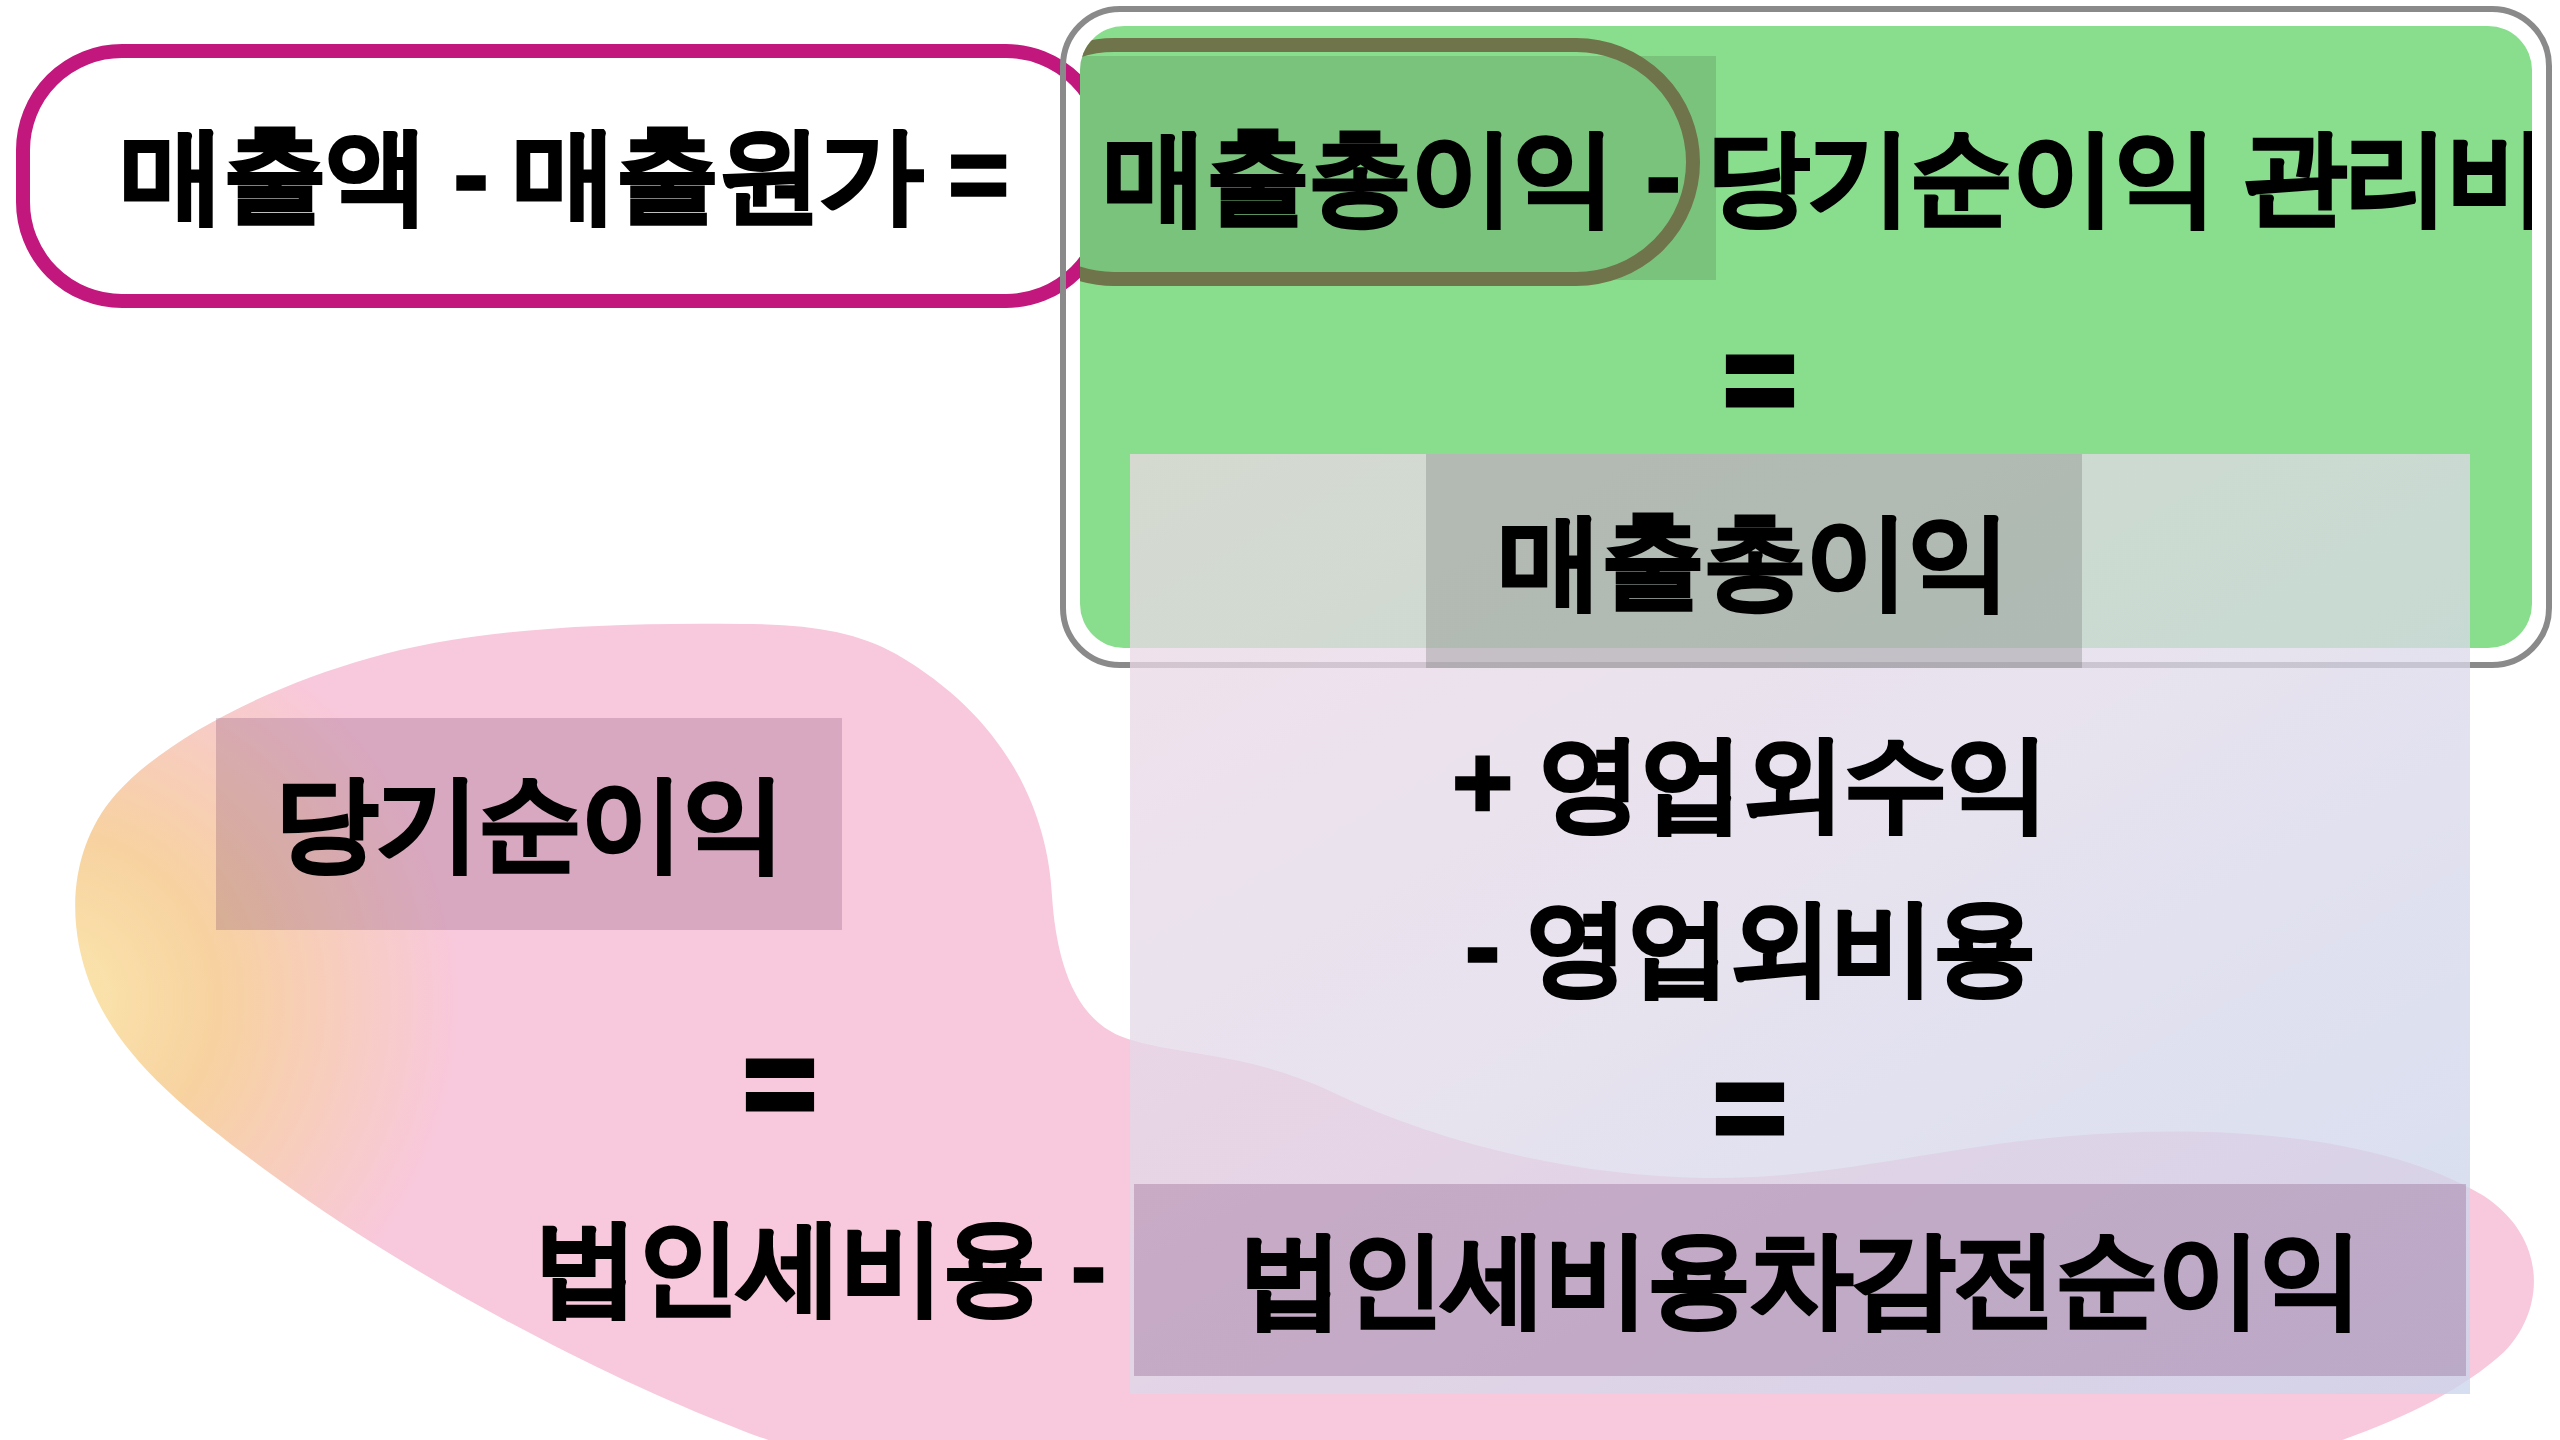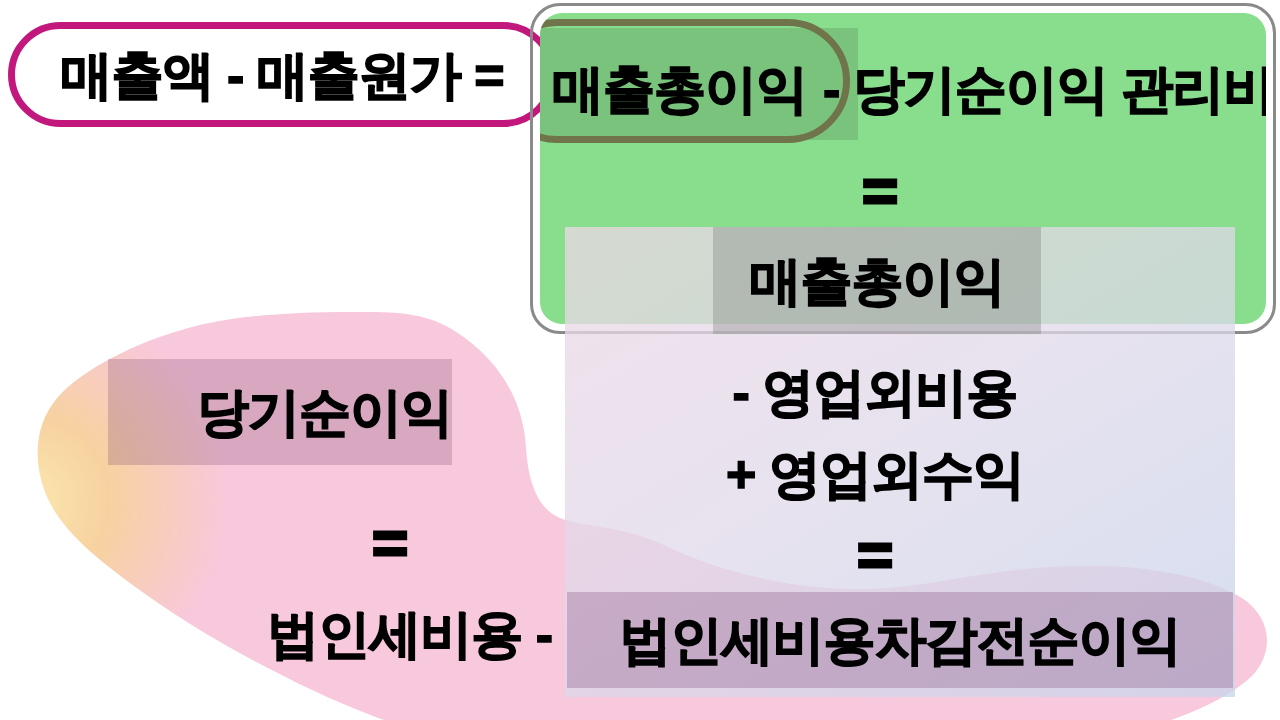--- a/index.html
+++ b/index.html
@@ -14,31 +14,30 @@
     -webkit-text-stroke:1.5px #000;letter-spacing:-1px;
   }
   .eq{
     font-size:62px;font-weight:900;line-height:1.0;
     -webkit-text-stroke:3px #000;
   }
   .center{display:flex;align-items:center;justify-content:center;}
 
   
   .pill{
-    left:8px;top:22px;width:548px;height:105px;border-radius:53px;
+    left:8px;top:22px;width:548px;height:132px;border-radius:53px;
     border:7px solid var(--magenta,#C2187E);box-sizing:border-box;z-index:1;
     background:transparent;
   }
   
   .blob{left:0;top:0;width:1280px;height:720px;z-index:2;}
   
   .band-net{
-    left:108px;top:359px;width:344px;height:106px;z-index:3;
+    left:108px;top:359px;width:313px;height:106px;z-index:3;
     background:var(--tint-net,rgba(105,50,95,0.22));
-    justify-content:flex-end;
   }
   .eq-net{left:320px;top:506px;width:140px;height:74px;z-index:3;}
   .tax-label{left:240px;top:608px;width:312px;height:72px;z-index:3;
     display:flex;align-items:flex-start;justify-content:flex-end;}
   
   .gbox-outer{
     left:530px;top:3px;width:746px;height:331px;border-radius:30px;
     border:3px solid var(--box-border,#8A8A8A);box-sizing:border-box;z-index:4;
     background:transparent;
   }
@@ -138,24 +137,24 @@
   </div>
 
   <div class="abs panel"></div>
 
   <div class="abs band-op center">
     <span class="txt">매출총이익</span>
   </div>
 
   <div class="abs midcol">
     <div class="line">
-      <span class="txt">- 영업외비용</span>
+      <span class="txt">+ 영업외수익</span>
     </div>
     <div class="line">
-      <span class="txt">+ 영업외수익</span>
+      <span class="txt">- 영업외비용</span>
     </div>
     <div class="eqline">
       <span class="eq">=</span>
     </div>
   </div>
 
   <div class="abs band-pretax center">
     <span class="txt">법인세비용차감전순이익</span>
   </div>
 

